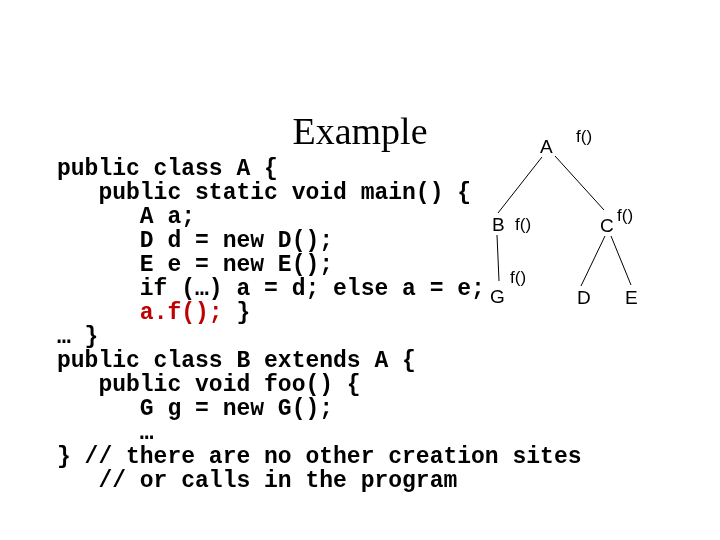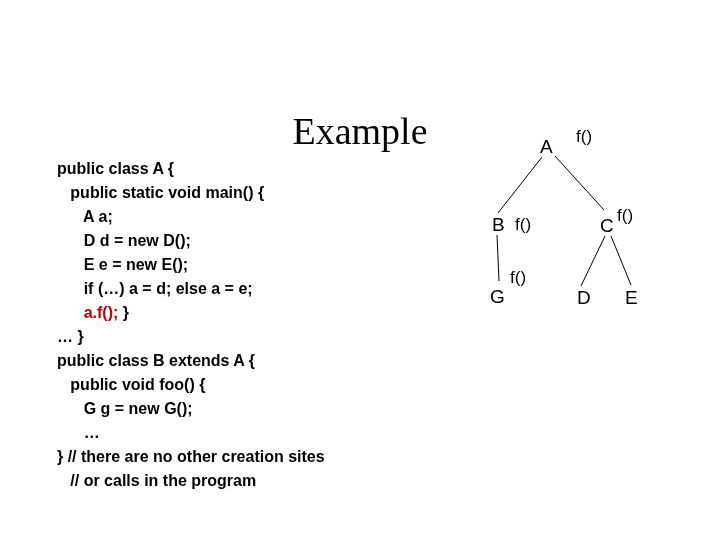--- a/index.html
+++ b/index.html
@@ -21,23 +21,23 @@
     text-align: center;
     font-family: "Liberation Serif", serif;
     font-size: 38px;
     line-height: 1.2;
     font-weight: normal;
     margin-top: 37px;
   }
   .code-block {
     position: absolute;
     left: 57px; top: 157px;
-    font-family: Liberation Sans, sans-serif;
+    font-family: Liberation Mono, monospace;
     font-weight: bold;
-    font-size: 16px;
+    font-size: 23px;
     line-height: 24px;
     white-space: pre;
   }
   .code-line { height: 24px; white-space: pre; }
   .diagram-svg {
     position: absolute;
     left: 0; top: 0;
     width: 720px; height: 540px;
   }
   .node-label {

